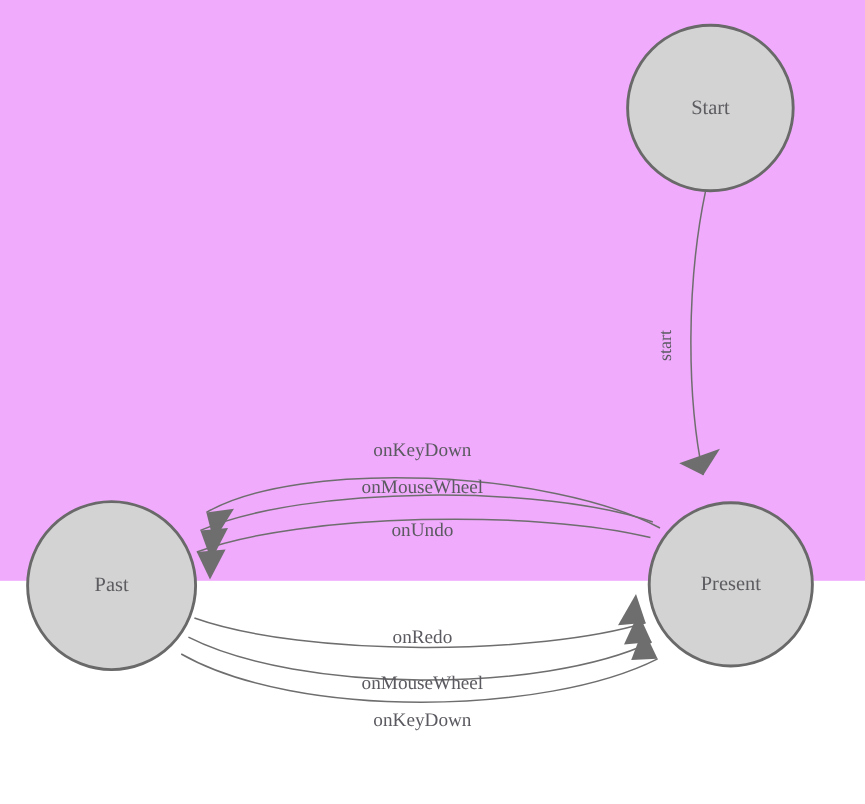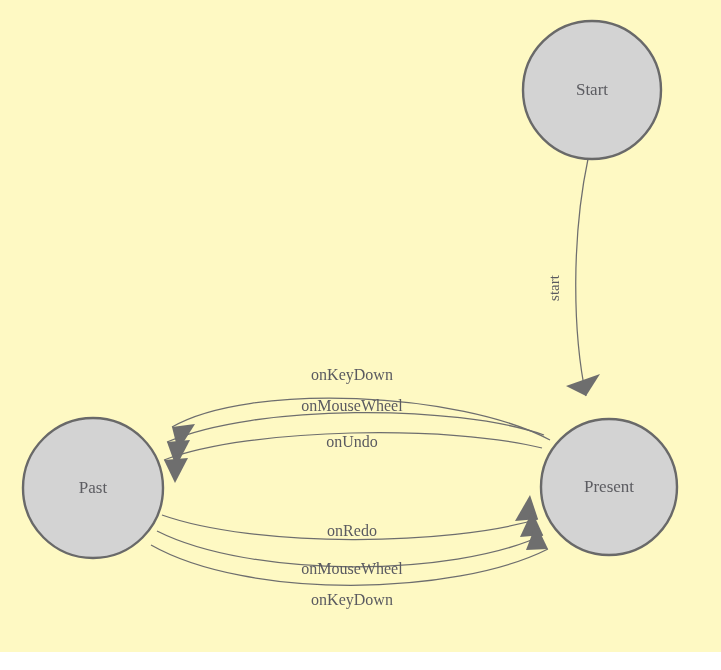--- a/index.html
+++ b/index.html
@@ -10,22 +10,22 @@
   }
   body {
     width: 721px;
     height: 670px;
     font-family: "Liberation Serif", "DejaVu Serif", serif;
     overflow: hidden;
   }
   #diagram-root {
     position: relative;
     width: 721px;
-    height: 652px;
-    background: #fef9c3;
+    height: 484px;
+    background: #f0abfc;
   }
   svg#state-machine-svg {
     display: block;
     width: 721px;
     height: 670px;
   }
   .node-circle {
     fill: #d3d3d3;
     stroke: #696969;
     stroke-width: 2.4;

